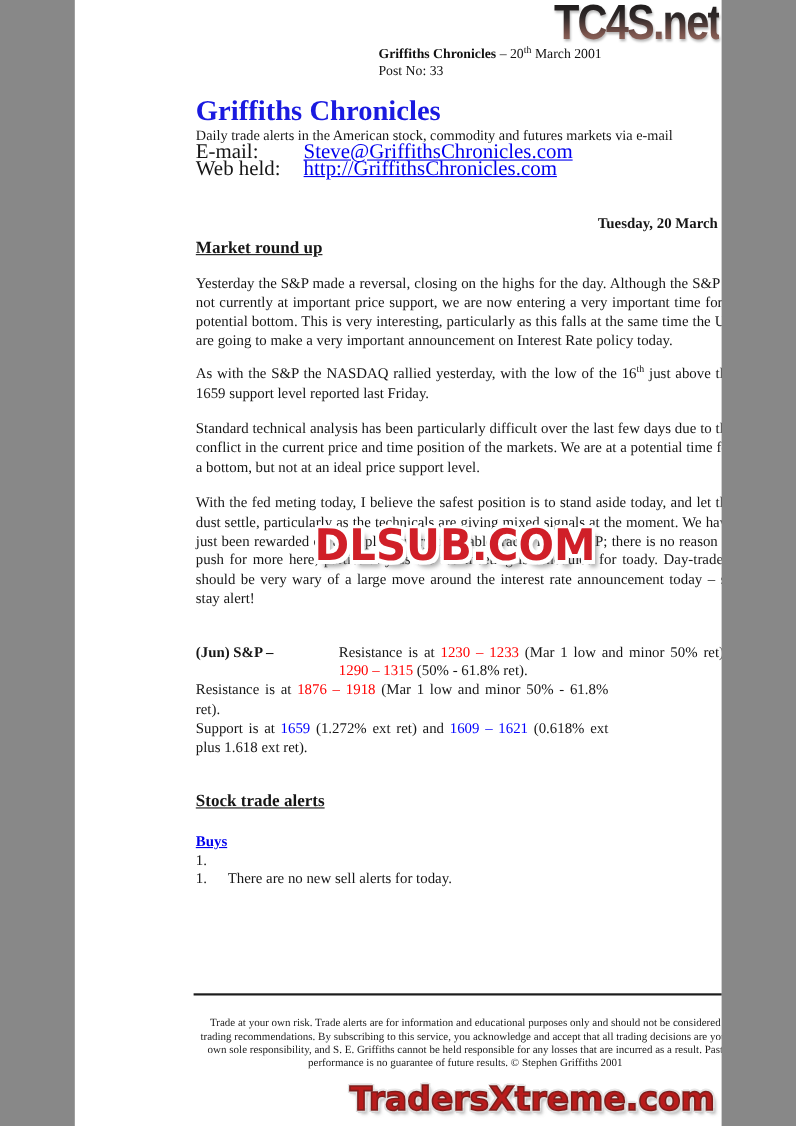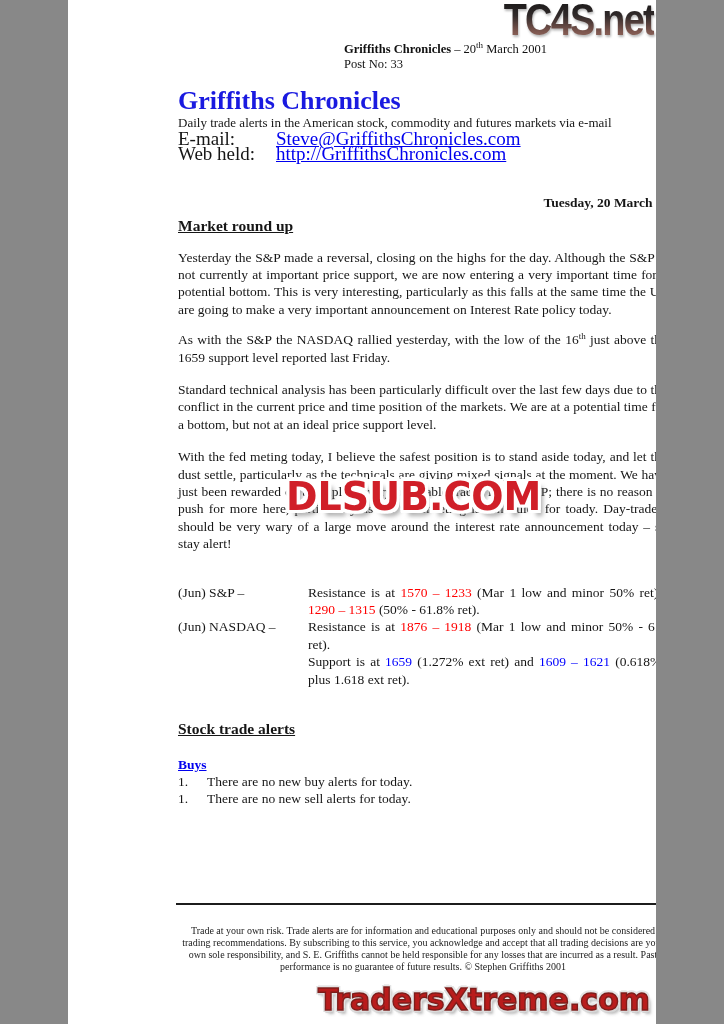--- a/index.html
+++ b/index.html
@@ -106,21 +106,21 @@
     transform: scaleY(1.04);
     text-shadow:
       -3px -3px 0 #ffffff, 3px -3px 0 #ffffff, -3px 3px 0 #ffffff, 3px 3px 0 #ffffff,
       -3px 0 0 #ffffff, 3px 0 0 #ffffff, 0 -3px 0 #ffffff, 0 3px 0 #ffffff,
       5px 6px 4px rgba(110,110,110,0.55);
   }
 
   
   .levels { margin-top: 31px; font-size: 13.5px; line-height: 17.4px; }
   .level-row { display: flex; }
-  .level-label { width: 130px; flex-shrink: 0; font-weight: normal; }
+  .level-label { width: 130px; flex-shrink: 0; font-weight: bold; }
   .level-body { width: 375px; }
   .level-line { text-align: justify; }
   .red { color: #ff0000; }
   .blue { color: #0000ff; }
 
   
   .alerts-heading { margin-top: 31px; }
   .alerts-sub {
     font-size: 13.5px;
     line-height: 17px;
@@ -210,38 +210,36 @@
 
     <div class="p4wrap">
       <p class="para"><span>With the fed meting today, I believe the safest position is to stand aside today, and let the dust settle, particularly as the technicals are giving mixed signals at the moment. We have just been </span><span>rewarded on a couple of very profitable trades in the</span><span> S&amp;P; there is no reason to push for </span><span>more here, particularly as the fed meeti</span><span>ng is scheduled for toady. Day-traders should be very wary of a large move around the interest rate announcement today – so stay alert!</span></p>
       <div class="dlsub">DLSUB.COM</div>
     </div>
 
     <div class="levels">
       <div class="level-row">
         <div class="level-label">(Jun) S&amp;P –</div>
         <div class="level-body">
-          <div class="level-line"><span>Resistance is at </span><span class="red">1570 – 1233</span><span> (Mar 1 low and minor 50% ret) and </span><span class="red">1290 – 1315</span><span> (50% - 61.8% ret).</span></div>
+          <div class="level-line"><span>Resistance is at </span><span class="red">1230 – 1233</span><span> (Mar 1 low and minor 50% ret) and </span><span class="red">1290 – 1315</span><span> (50% - 61.8% ret).</span></div>
         </div>
       </div>
       <div class="level-row">
-        <div class="level-label">(Jun) NASDAQ –</div>
         <div class="level-body">
           <div class="level-line"><span>Resistance is at </span><span class="red">1876 – 1918</span><span> (Mar 1 low and minor 50% - 61.8% ret).</span></div>
           <div class="level-line"><span>Support is at </span><span class="blue">1659</span><span> (1.272% ext ret) and </span><span class="blue">1609 – 1621</span><span> (0.618% ext plus 1.618 ext ret).</span></div>
         </div>
       </div>
     </div>
 
     <h2 class="section-heading alerts-heading">Stock trade alerts</h2>
 
     <div class="alerts-sub buys">Buys</div>
     <div class="alert-item">
       <span class="alert-num">1.</span>
-      <span>There are no new buy alerts for today.</span>
     </div>
 
     <div class="alert-item">
       <span class="alert-num">1.</span>
       <span>There are no new sell alerts for today.</span>
     </div>
 
   </div>
 
   <div class="footer">Trade at your own risk. Trade alerts are for information and educational purposes only and should not be considered trading recommendations. By subscribing to this service, you acknowledge and accept that all trading decisions are your own sole responsibility, and S. E. Griffiths cannot be held responsible for any losses that are incurred as a result.  Past performance is no guarantee of future results.  © Stephen Griffiths 2001</div>

